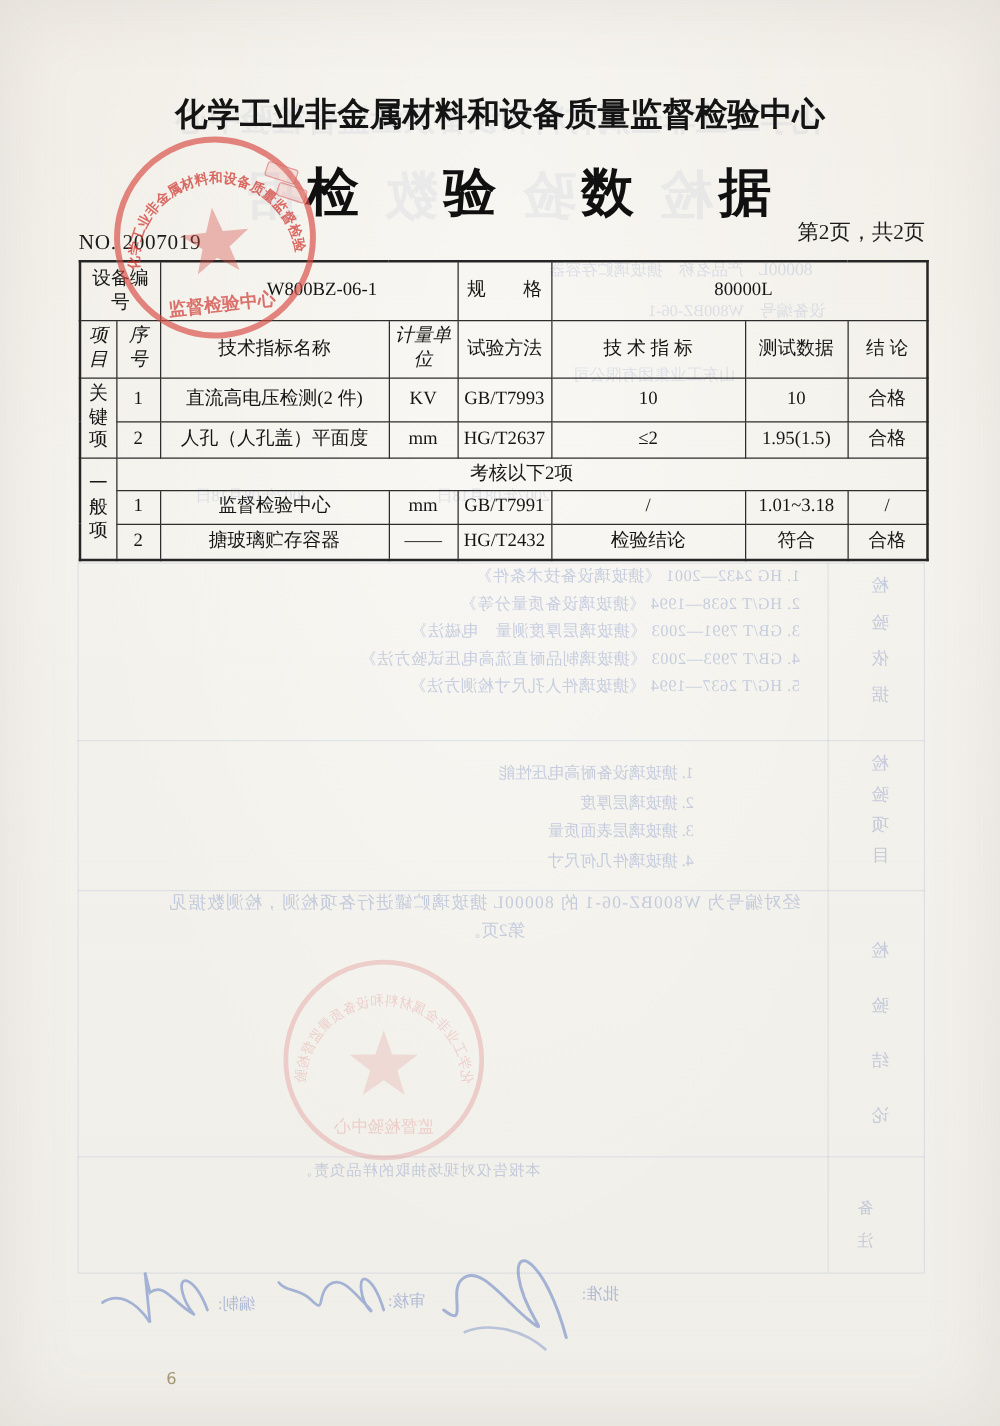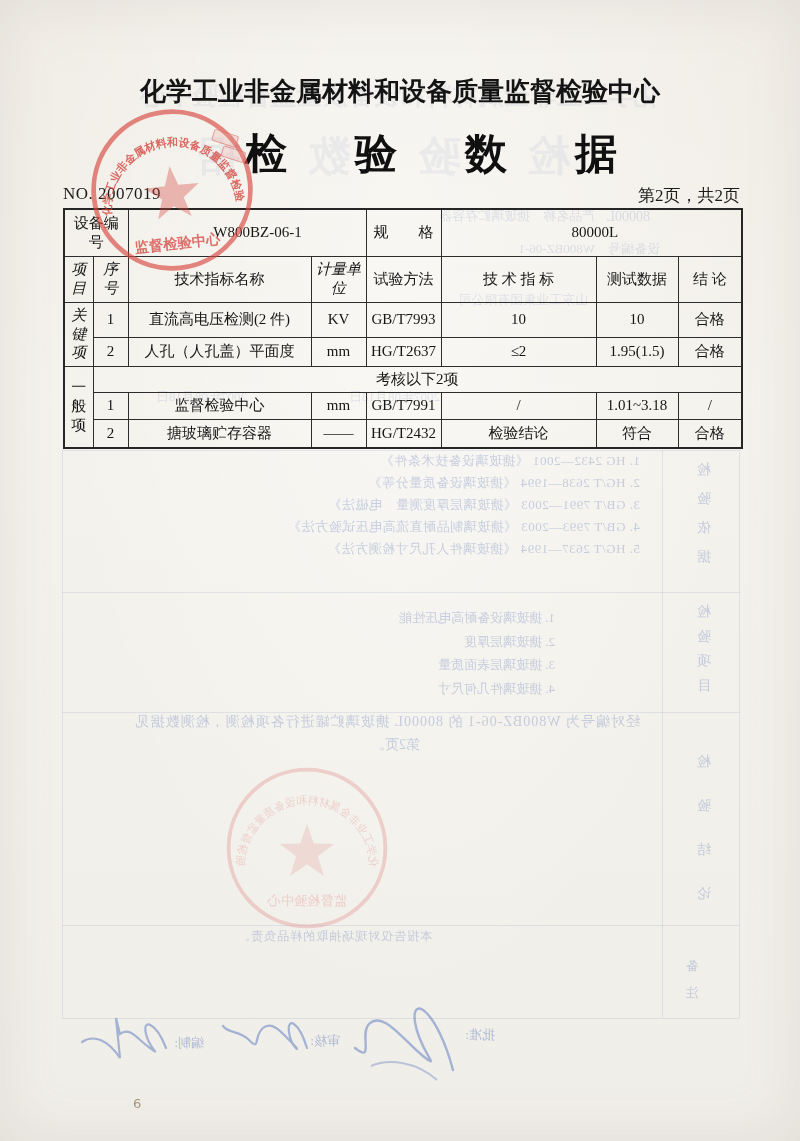--- a/index.html
+++ b/index.html
@@ -13,35 +13,35 @@
     box-shadow:inset 0 0 60px rgba(120,110,95,.12);
   }
   .abs{position:absolute;}
   
   .org-title{left:0;top:74px;width:800px;text-align:center;
     font-family:"Liberation Sans","DejaVu Sans",sans-serif;
     font-size:26px;font-weight:700;letter-spacing:0px;color:#141414;}
   .doc-title{left:245px;top:126px;font-family:"Liberation Sans","DejaVu Sans",sans-serif;
     font-size:42px;font-weight:700;letter-spacing:68px;color:#101010;white-space:nowrap;}
   .doc-no{left:63px;top:184px;font-size:17px;letter-spacing:.5px;}
-  .page-info{left:440px;top:184px;width:300px;text-align:right;font-size:17px;}
+  .page-info{left:440px;top:174px;width:300px;text-align:right;font-size:17px;}
   
   table.main{position:absolute;left:63px;top:208px;width:678px;border-collapse:collapse;
     table-layout:fixed;border:2px solid #262626;}
   table.main td{border:1px solid #2d2d2d;font-size:15px;color:#161616;
     padding:0 3px;text-align:center;overflow:hidden;line-height:1.25;}
   td.tl{text-align:left;padding-left:8px;}
   tr.r1 td{height:27px;}
   tr.r2 td{height:45px;}
   tr.r3 td{height:34px;}
   tr.r4 td{height:28px;}
   tr.r5 td{height:25px;}
   tr.r6 td{height:26px;}
   tr.r7 td{height:27px;}
-  td.grp{line-height:21px;padding:0;font-style:italic;}
+  td.grp{line-height:21px;padding:0;}
   td.grp2{line-height:26px;padding:0;}
   td.hdr2{line-height:19px;padding:0 2px;font-style:italic;}
   .note{left:64px;top:429px;font-size:13.5px;font-weight:600;letter-spacing:.5px;color:#1a1a1a;}
   
   .stamp-top{left:86px;top:104px;width:172px;height:172px;transform:rotate(-6deg);opacity:.82;}
   
   .bleed{position:absolute;left:0;top:0;width:800px;height:1141px;
     transform:scaleX(-1);pointer-events:none;}
   .bleed .txt{position:absolute;color:rgba(125,146,195,.40);}
   .bleed .ghost{color:rgba(140,155,190,.12);}

